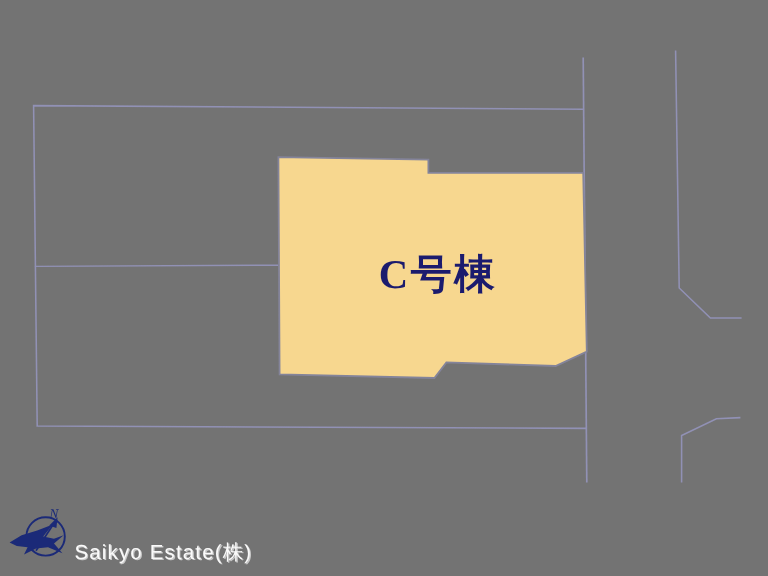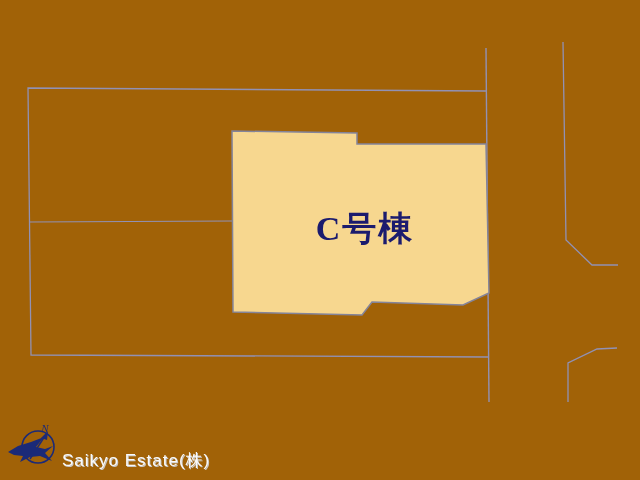--- a/index.html
+++ b/index.html
@@ -1,20 +1,20 @@
 <!DOCTYPE html>
 <html><head>
 <meta charset="utf-8">
 <style>
   html, body { margin: 0; padding: 0; background: #ffffff; }
   #canvas {
     position: relative;
     width: 640px;
     height: 480px;
-    background: #a16207;
+    background: #737373;
     overflow: hidden;
     font-family: "Liberation Sans", "DejaVu Sans", sans-serif;
   }
   svg { display: block; }
   .plot-label-text {
     font-family: "Liberation Serif", "DejaVu Serif", serif;
     font-size: 34px;
     font-weight: bold;
     letter-spacing: 2px;
   }

